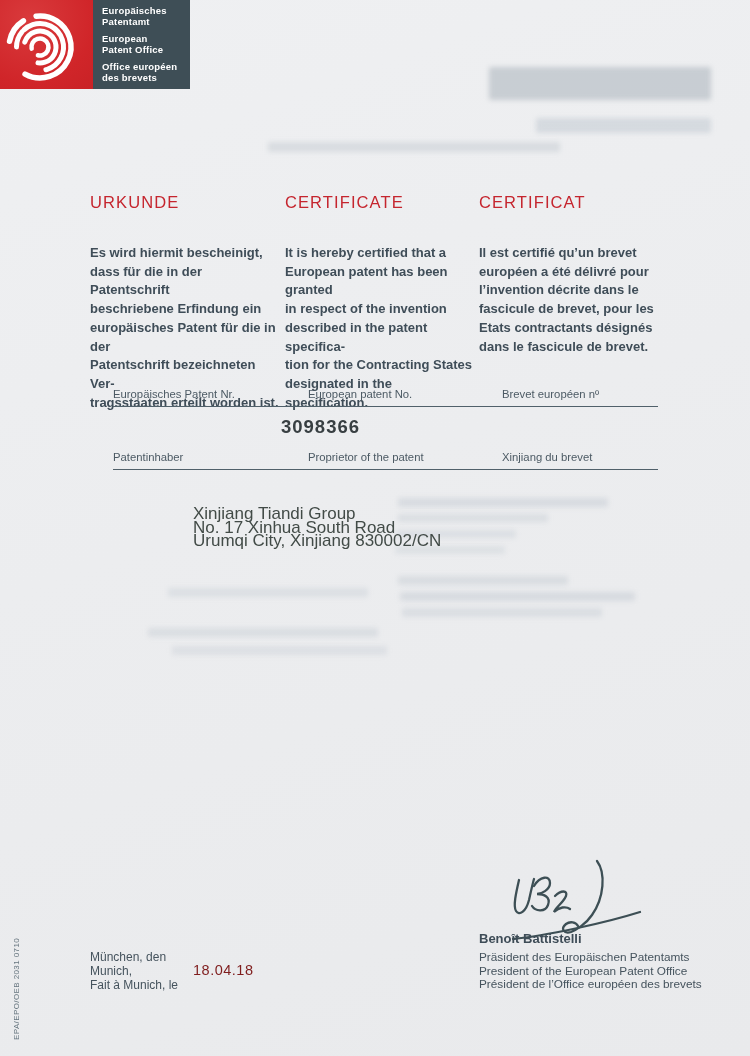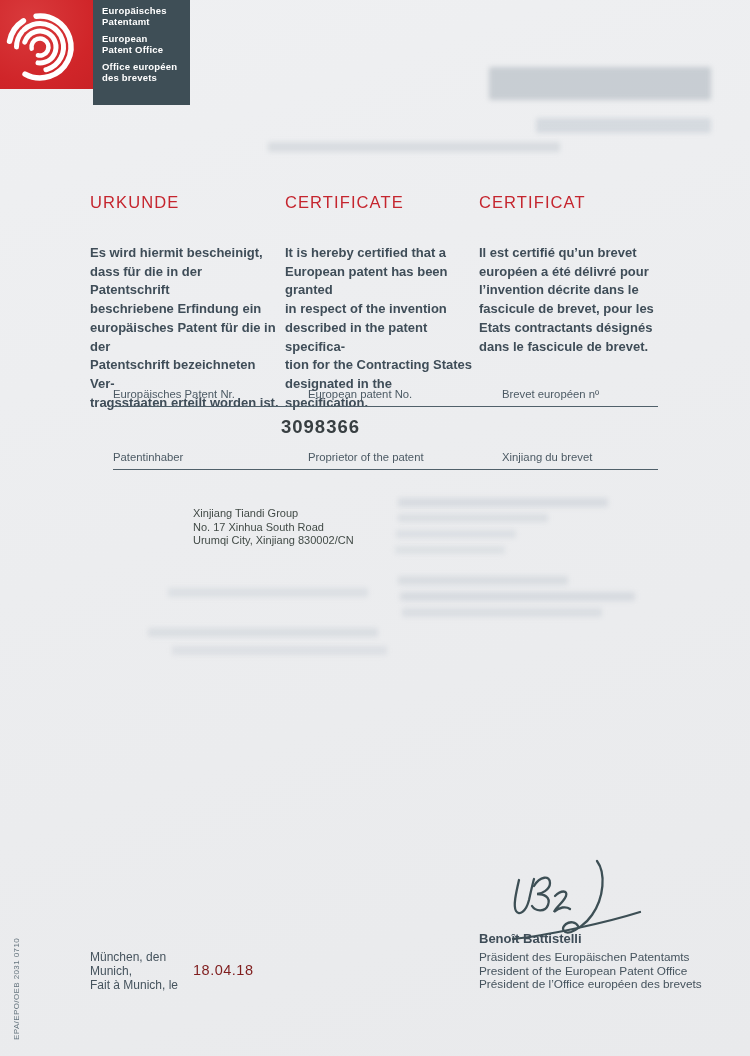--- a/index.html
+++ b/index.html
@@ -12,21 +12,21 @@
     color: #3f4d58;
   }
   .abs { position:absolute; }
 
   
   .brand-red {
     left:0; top:0; width:93px; height:89px;
     background: radial-gradient(circle at 32% 22%, #d93a3c 0%, #d02529 68%, #c92226 100%);
   }
   .brand-teal {
-    left:93px; top:0; width:97px; height:105px;
+    left:93px; top:0; width:97px; height:89px;
     background:#3e4e56; color:#ffffff;
     padding:6px 6px 0 9px;
   }
   .org-group { font-size:9.5px; line-height:10.8px; font-weight:700; letter-spacing:.2px;
     margin-bottom:6.5px; white-space:pre-line; }
 
   
   .titles { left:90px; top:193px; width:568px; height:22px; }
   .doc-title { position:absolute; top:0; font-size:16.5px; font-weight:400;
     letter-spacing:1.1px; color:#c5252e; }
@@ -39,21 +39,21 @@
 
   
   .field { left:90px; width:568px; }
   .field-labels { position:relative; height:19px; border-bottom:1.5px solid #50606a;margin-left:23px; }
   .field-label { position:absolute; top:0; font-size:11.3px; color:#4c5a64; font-weight:400; }
   .patent-number-row { top:388px; }
   .proprietor-row { top:451px; }
 
   .patent-number-value { left:281px; top:416px; font-size:18.5px; letter-spacing:1px;
     color:#383f42; font-weight:700; }
-  .proprietor-value { left:193px; top:507px; font-size:11px; line-height:13.6px;
+  .proprietor-value { left:193px; top:507px; font-size:17px; line-height:13.6px;
     color:#424b47; white-space:pre-line; }
 
   
   .sig-svg { left:505px; top:856px; }
   .sig-name { left:479px; top:931px; font-size:13px; font-weight:700; color:#3e4c57; }
   .sig-titles { left:479px; top:951px; font-size:11.8px; line-height:13.5px;
     color:#45535d; white-space:pre-line; }
 
   
   .issue-place { left:90px; top:951px; font-size:12px; line-height:13.8px;

